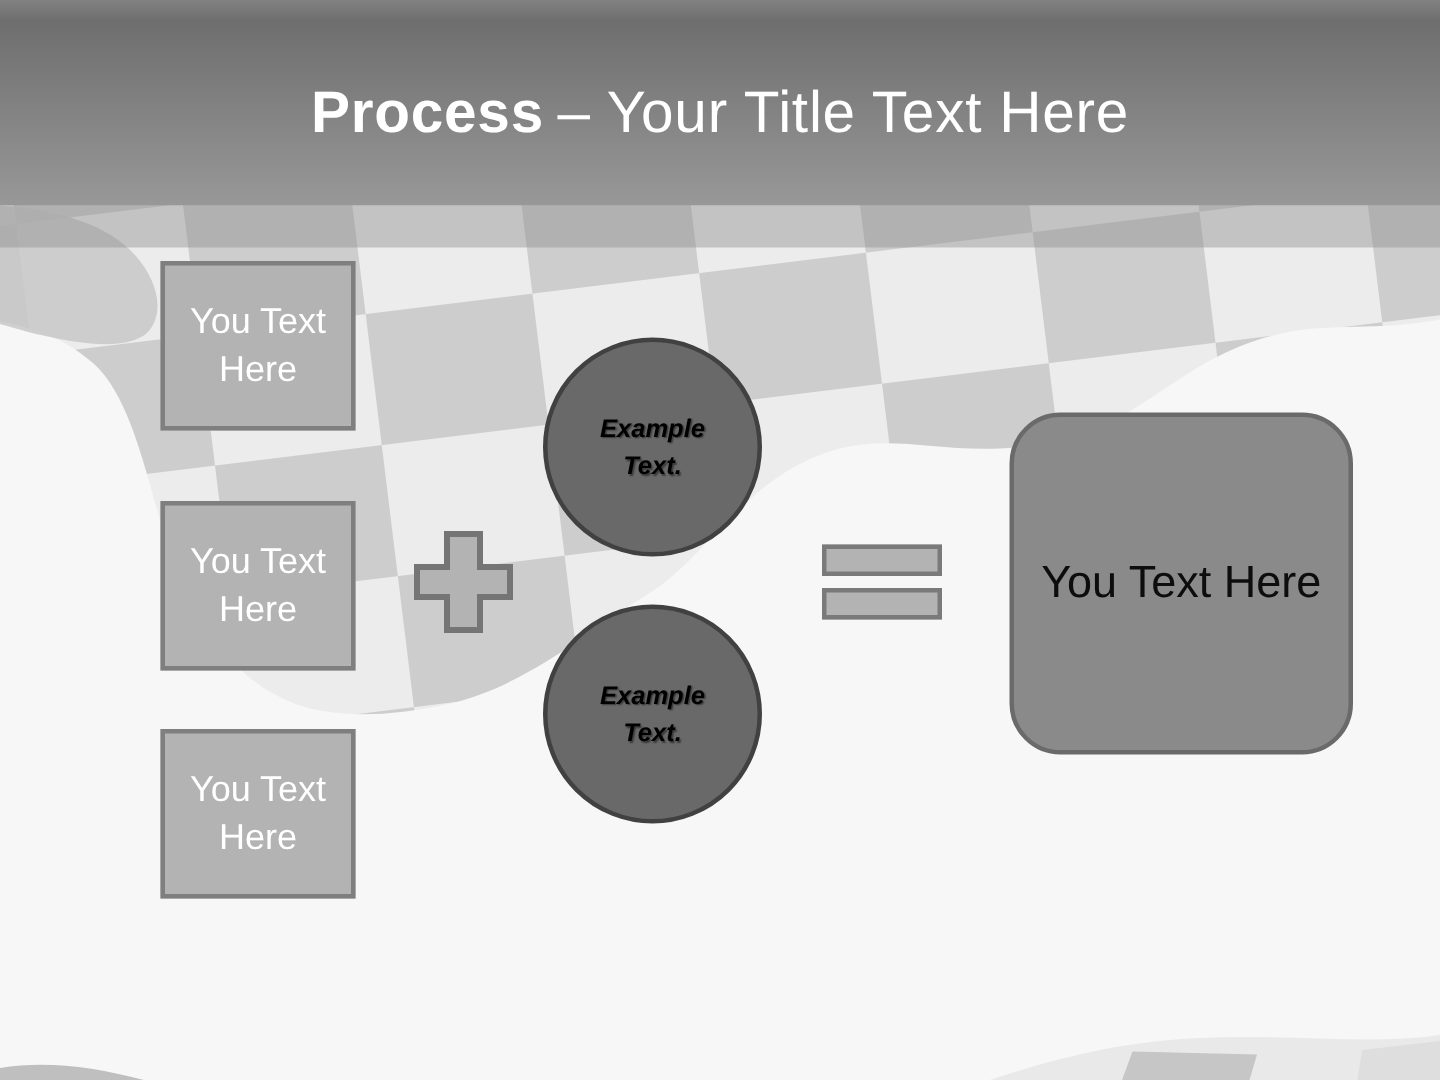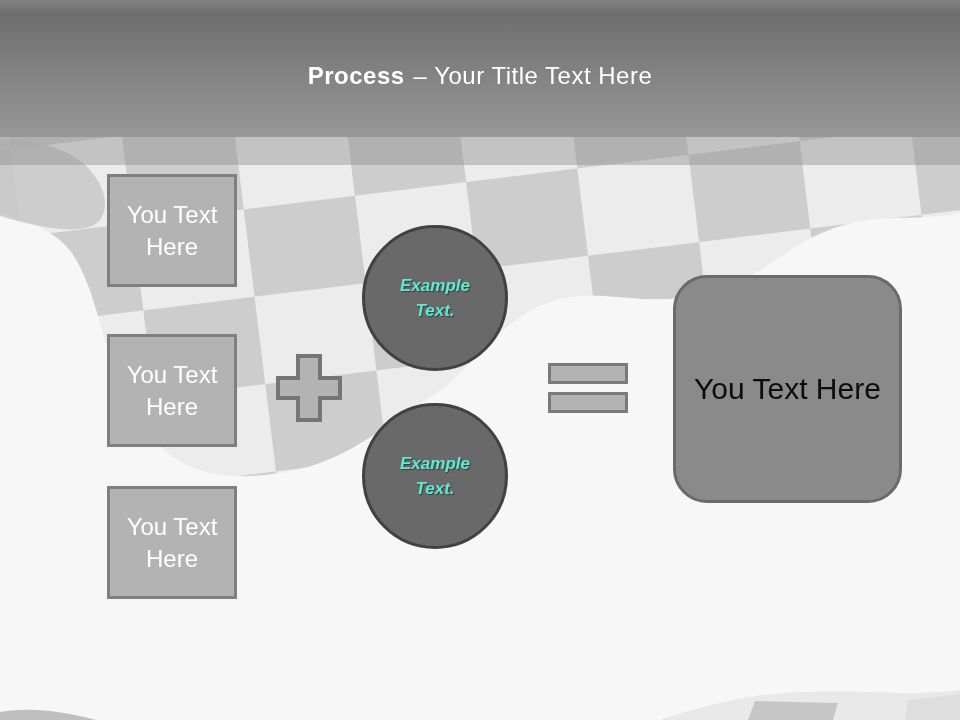--- a/index.html
+++ b/index.html
@@ -10,21 +10,21 @@
   .flag-svg{position:absolute;left:0;top:0;width:960px;height:720px;}
 
   
   .band{position:absolute;left:0;top:137px;width:960px;height:28px;
         background:var(--band,#8a8a8a);opacity:.42;}
 
   
   .header{position:absolute;left:0;top:0;width:960px;height:137px;
           background:linear-gradient(to bottom,#828282 0%,var(--header-mid,#6e6e6e) 10%,var(--header-bottom,#989898) 100%);
           display:flex;align-items:center;justify-content:center;}
-  .title{margin:14px 0 0 0;font-size:24px;font-weight:400;color:#ffffff;letter-spacing:.5px;text-align:center;}
+  .title{margin:14px 0 0 0;font-size:39px;font-weight:400;color:#ffffff;letter-spacing:.5px;text-align:center;}
   .title .b{font-weight:700;}
   .title .r{margin-left:9px;font-weight:400;}
 
   
   .sq{position:absolute;left:107px;width:130px;height:113px;box-sizing:border-box;
       background:var(--box-fill,#b3b3b3);border:3px solid var(--box-border,#7f7f7f);
       display:flex;align-items:center;justify-content:center;text-align:center;}
   .sq .lbl{color:#ffffff;font-size:24px;line-height:1.32;padding:0 14px;}
   .sq1{top:174px;} .sq2{top:334px;} .sq3{top:486px;}
 
@@ -35,21 +35,21 @@
   .equals{position:absolute;left:548px;top:363px;width:80px;height:50px;}
   .equals .bar{position:absolute;left:0;width:80px;height:21px;box-sizing:border-box;
                background:var(--box-fill,#b3b3b3);border:3px solid #7a7a7a;}
   .equals .bar.b1{top:0;} .equals .bar.b2{top:29px;}
 
   
   .circle{position:absolute;left:362px;width:146px;height:146px;border-radius:50%;
           box-sizing:border-box;background:var(--circle-fill,#696969);
           border:3px solid var(--circle-border,#414141);
           display:flex;align-items:center;justify-content:center;text-align:center;}
-  .circle .lbl{color:#5eead4;font-weight:700;font-style:italic;font-size:17px;line-height:1.5;
+  .circle .lbl{color:#000000;font-weight:700;font-style:italic;font-size:17px;line-height:1.5;
                width:92px;text-shadow:1px 1px 1px rgba(0,0,0,.45);}
   .c1{top:225px;} .c2{top:403px;}
 
   
   .result{position:absolute;left:673px;top:275px;width:229px;height:228px;box-sizing:border-box;
           background:var(--result-fill,#8a8a8a);border:3px solid var(--result-border,#6a6a6a);
           border-radius:34px;display:flex;align-items:center;justify-content:center;text-align:center;}
   .result .lbl{color:#0d0d0d;font-size:30px;}
 </style>
 </head>

